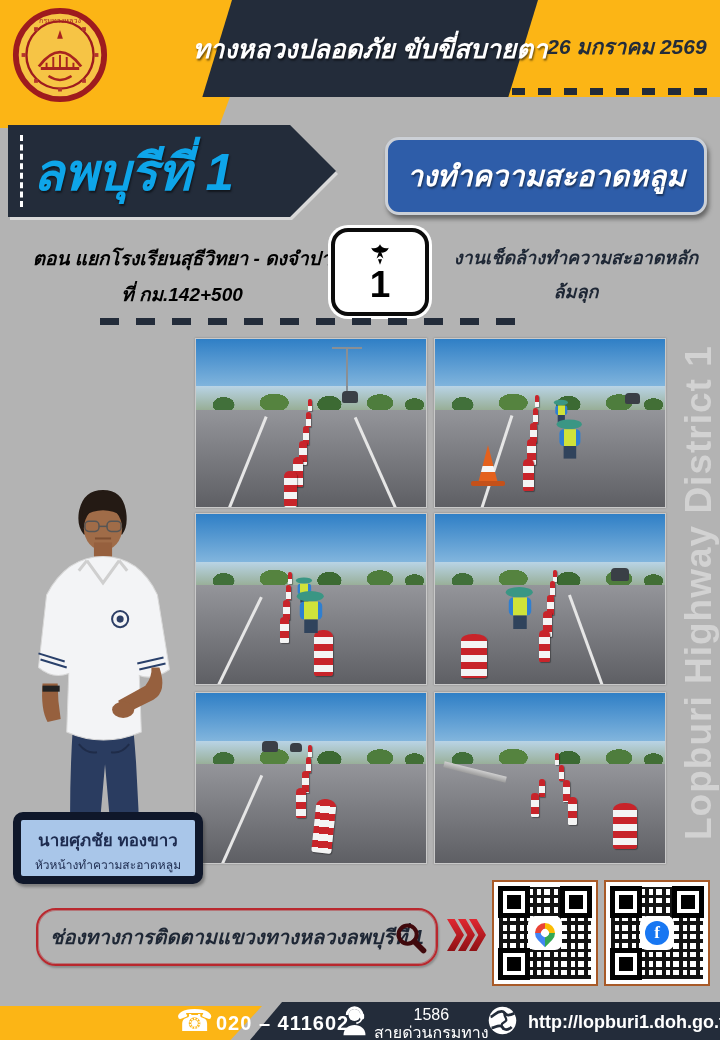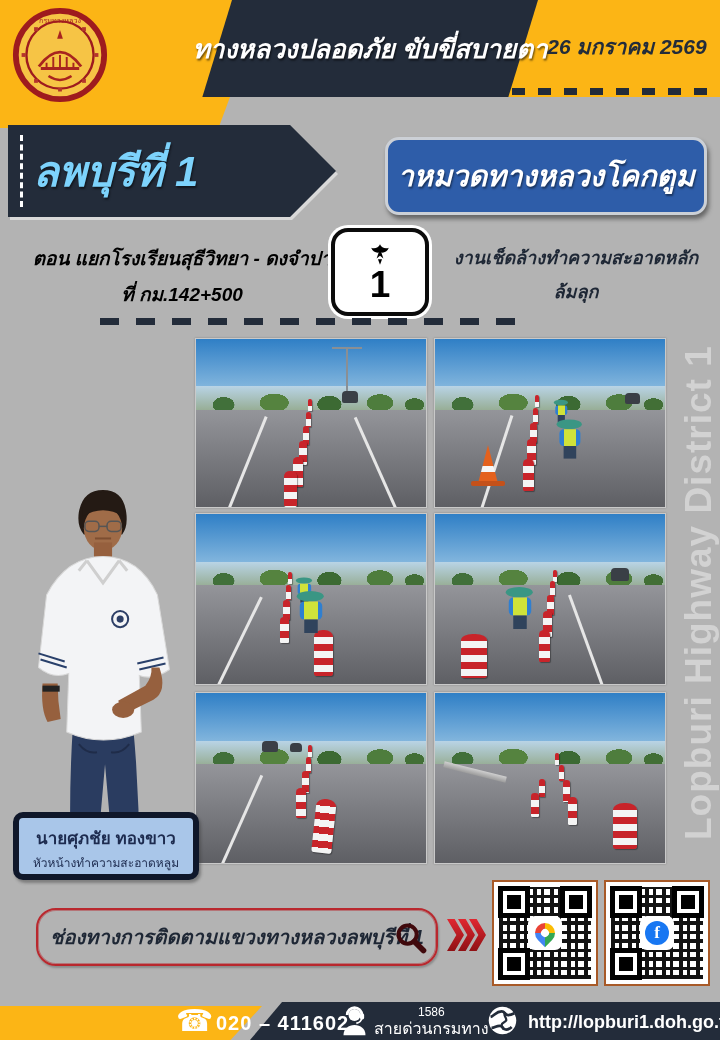--- a/index.html
+++ b/index.html
@@ -21,21 +21,21 @@
   .logo{position:absolute;left:12px;top:7px;width:96px;height:96px;}
   
   .district-banner{position:absolute;left:8px;top:125px;width:328px;height:92px;
       filter:drop-shadow(2px 3px 0 rgba(255,255,255,.5));}
   .district-inner{width:100%;height:100%;background:#232c3a;
       clip-path:polygon(0 0,86% 0,100% 50%,86% 100%,0 100%);
       display:flex;align-items:center;}
   .d-prefix{color:#fff;font-weight:bold;font-size:21px;line-height:1.5;text-align:center;
             padding-left:14px;white-space:nowrap;}
   .d-div{height:72px;border-left:3px dashed #fff;margin:0 10px 0 12px;}
-  .d-name{color:#7dd3fc;font-size:42px;font-weight:bold;font-style:italic;white-space:nowrap;
+  .d-name{color:#0ea5e9;font-size:51px;font-weight:bold;font-style:italic;white-space:nowrap;
           text-shadow:1px 2px 2px rgba(0,0,0,.5);}
   .section-badge{position:absolute;left:385px;top:137px;width:316px;height:72px;background:#2e5da9;
       border:3px solid #ccd0d6;border-radius:14px;box-shadow:2px 4px 4px rgba(40,40,40,.55);
       display:flex;align-items:center;justify-content:center;color:#fff;font-size:29px;
       font-weight:bold;font-style:italic;text-shadow:1px 2px 2px rgba(0,0,0,.45);}
   
   .route-left{position:absolute;left:22px;top:241px;width:320px;text-align:center;color:#000000;
       font-size:19px;font-weight:bold;font-style:italic;line-height:1.9;}
   .route-shield{position:absolute;left:331px;top:228px;width:90px;height:80px;background:#fff;
       border:4px solid #0b0b0b;border-radius:17px;box-shadow:0 0 0 3px #fff;
@@ -70,21 +70,21 @@
   .worker .vest{width:15px;height:12px;border-radius:3px;margin-left:3px;
       background:linear-gradient(90deg,#2f7fd0 0 3px,#cfe23a 3px 12px,#2f7fd0 12px);}
   .worker .pants{width:9px;height:9px;background:#30435c;margin-left:6px;}
   .cone{position:absolute;background:linear-gradient(180deg,#e4611d 0 55%,#f6f6f6 55% 70%,#e4611d 70%);
         clip-path:polygon(50% 0,88% 100%,12% 100%);}
   .cone-base{position:absolute;background:#c4511a;border-radius:2px;}
   .rail{position:absolute;background:linear-gradient(#cfcfcf,#9c9c9c);transform:rotate(14deg);}
   
   .officer-photo{position:absolute;left:16px;top:482px;width:172px;height:375px;}
   .officer-label{position:absolute;left:13px;top:812px;width:174px;height:56px;background:#a9c6e9;
-      border:6px solid #0f172a;border-radius:10px;text-align:center;color:#1d2b4f;
+      border:8px solid #0f172a;border-radius:10px;text-align:center;color:#1d2b4f;
       box-shadow:2px 3px 3px rgba(60,60,60,.45);}
   .officer-label .nm{font-size:17px;font-weight:bold;margin-top:6px;}
   .officer-label .rl{font-size:12px;margin-top:2px;}
   
   .watermark{position:absolute;right:0px;top:388px;height:452px;writing-mode:vertical-rl;
       transform:rotate(180deg);font-size:37px;font-weight:bold;color:#d6d6d6;opacity:.9;
       letter-spacing:1px;white-space:nowrap;}
   
   .follow-box{position:absolute;left:36px;top:908px;width:402px;height:58px;border:2px solid #b9282e;
       border-radius:20px;box-shadow:inset 0 0 0 1px rgba(185,40,46,.45),1px 2px 2px rgba(80,80,80,.4);
@@ -113,21 +113,21 @@
       font-family:"Liberation Serif",serif;}
   
   .footer-bar{position:absolute;left:0;top:1002px;width:720px;height:38px;background:#232c3a;
       clip-path:polygon(250px 100%,282px 0,100% 0,100% 100%);}
   .footer-yellow{position:absolute;left:0;top:1006px;width:262px;height:34px;background:#fcb515;
       clip-path:polygon(0 0,100% 0,88% 100%,0 100%);}
   .ft{position:absolute;color:#fff;}
   .phone-glyph{font-size:30px;line-height:1;}
   .phone-num{font-size:20px;font-weight:bold;letter-spacing:1px;}
   .hotline{text-align:center;font-size:16px;line-height:1.15;}
-  .hotline .hn{font-size:12px;}
+  .hotline .hn{font-size:16px;}
   .url{font-size:18px;font-weight:bold;}
 </style>
 </head>
 <body>
 
 <div class="page">
 
   <div class="header-band"></div>
   <div class="header-ext"></div>
   <div class="title-banner">
@@ -156,21 +156,21 @@
       <path d="M38 72 q12 8 24 0" stroke="#a8241f" stroke-width="2.5" fill="none"></path>
     </svg>
   </div>
 
   <div class="district-banner">
     <div class="district-inner">
       <div class="d-div"></div>
       <div class="d-name">ลพบุรีที่ 1</div>
     </div>
   </div>
-  <div class="section-badge">าหมวดทางหลวงโคกตูม</div>
+  <div class="section-badge">างทำความสะอาดหลูม</div>
 
   <div class="route-left">
     <div>ตอน แยกโรงเรียนสุธีวิทยา - ดงจำปา</div>
     <div>ที่ กม.142+500</div>
   </div>
   <div class="route-shield">
     <span>
       <svg viewBox="0 0 40 34" width="28" height="23">
         <path d="M20 2c-2 5-8 7-13 5 2 6 8 8 11 7l-3 9 5-4 5 4-3-9c3 1 9-1 11-7-5 2-11 0-13-5zM17 24l3 8 3-8z" fill="#000"></path>
       </svg>

